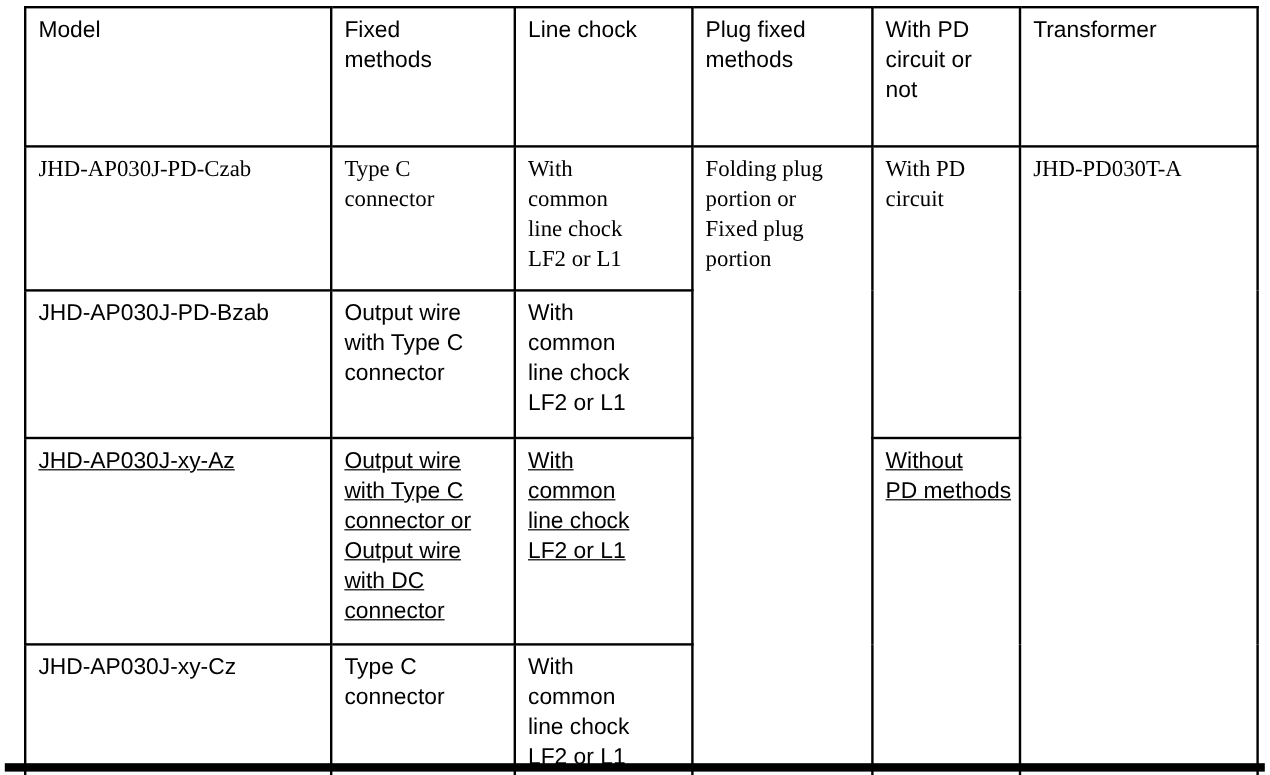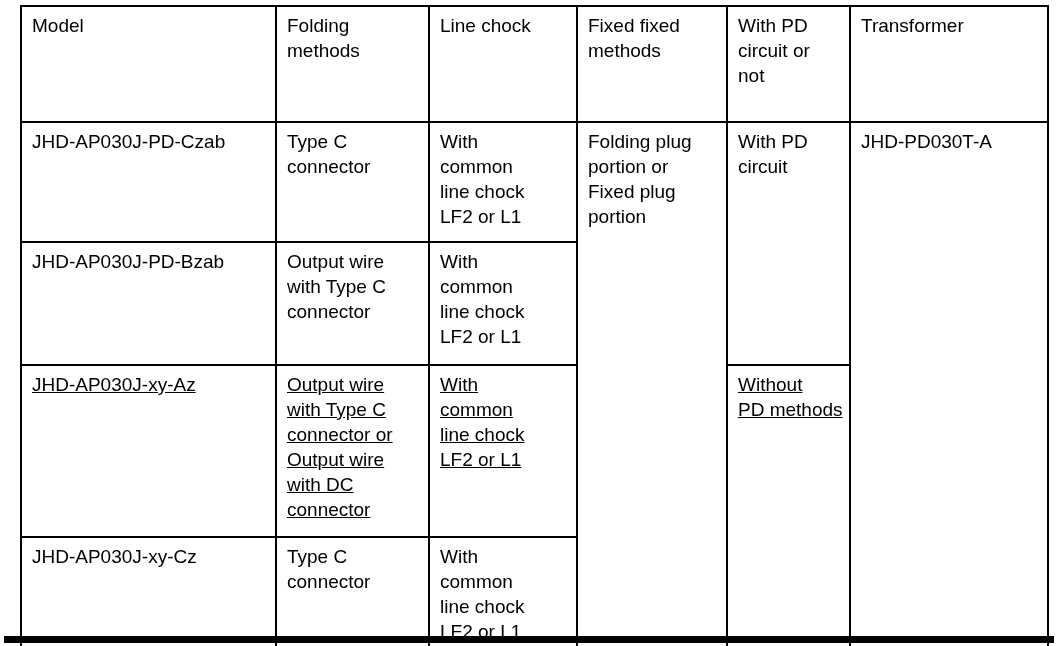--- a/index.html
+++ b/index.html
@@ -29,21 +29,21 @@
     vertical-align: top;
     text-align: left;
     padding: 6px 6px 4px 10px;
     font-size: 19px;
     line-height: 25px;
     font-weight: 400;
     white-space: pre-line;
     overflow: hidden;
   }
   tr.row-header { height: 116px; }
-  tr.row-1 { height: 120px; }
+  tr.row-1 { height: 120px; font-family: Liberation Serif, serif; }
   tr.row-2 { height: 123px; }
   tr.row-3 { height: 172px; text-decoration: underline; }
   tr.row-4 { height: 120px; }
   .bottom-rule {
     position: absolute;
     left: 4px;
     top: 636px;
     width: 1050px;
     height: 7px;
     background: #000000;
@@ -57,24 +57,24 @@
     <col style="width:255px">
     <col style="width:153px">
     <col style="width:148px">
     <col style="width:150px">
     <col style="width:123px">
     <col style="width:198px">
   </colgroup>
   <tbody>
     <tr class="row-header">
       <th>Model</th>
-      <th>Folding
+      <th>Fixed
 methods</th>
       <th>Line chock</th>
-      <th>Fixed fixed
+      <th>Plug fixed
 methods</th>
       <th>With PD
 circuit or
 not</th>
       <th>Transformer</th>
     </tr>
     <tr class="row-1">
       <td>JHD-AP030J-PD-Czab</td>
       <td>Type C
 connector</td>

